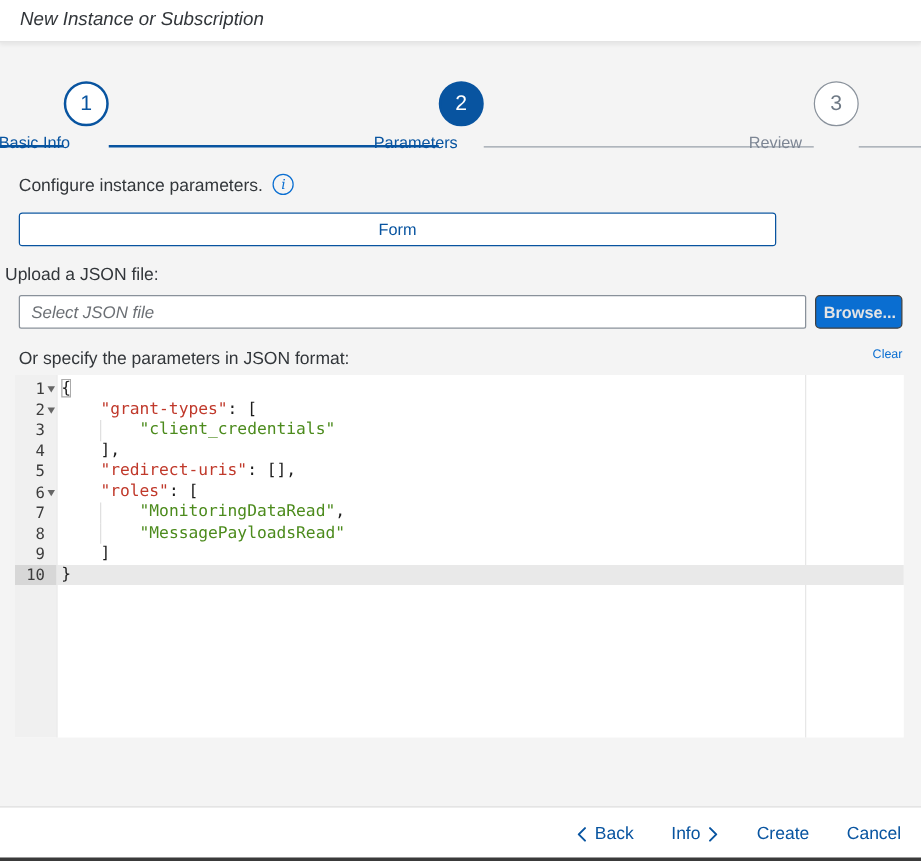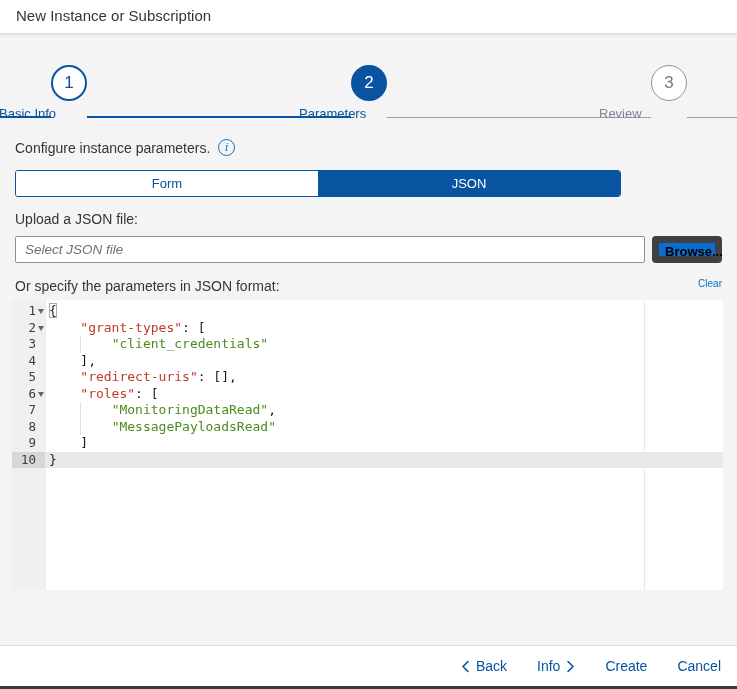--- a/index.html
+++ b/index.html
@@ -1,20 +1,20 @@
 <!DOCTYPE html>
 <html><head>
 <meta charset="utf-8">
 <style>
   html,body{margin:0;padding:0;background:#fff;}
   .app{position:relative;width:737px;height:689px;overflow:hidden;background:#f4f4f4;
        font-family:"Liberation Sans", sans-serif;color:#32363a;}
   
   .titlebar{position:absolute;left:0;top:0;width:737px;height:33px;background:#fff;
-            border-bottom:1px solid #dcdcdc;box-shadow:0 2px 3px rgba(0,0,0,.06);z-index:5;}
+            border-bottom:1px solid #dcdcdc;box-shadow:0 2px 3px rgba(0,0,0,.06);z-index:5;font-style:italic;}
   .titlebar .title{position:absolute;left:16px;top:7px;font-size:15px;color:#32363a;}
   
   .stepper{position:absolute;left:0;top:34px;width:737px;height:96px;}
   .conn{position:absolute;}
   .conn.done{top:82px;height:2px;background:#0854a0;}
   .conn.todo{top:83px;height:1px;background:#98a0a9;}
   .step-circle{position:absolute;top:31px;width:36px;height:36px;border-radius:50%;
                display:flex;align-items:center;justify-content:center;font-size:17px;box-sizing:border-box;cursor:pointer;}
   .step-circle.completed{background:#fff;border:2px solid #0854a0;color:#0854a0;}
   .step-circle.current{background:#0854a0;border:2px solid #0854a0;color:#fff;}
@@ -26,27 +26,27 @@
   .heading-row{position:absolute;left:15px;top:139px;display:flex;align-items:center;gap:8px;font-size:14px;}
   .info-icon{width:15px;height:15px;border:1px solid #0a6ed1;border-radius:50%;color:#0a6ed1;
              display:inline-flex;align-items:center;justify-content:center;
              font-family:"DejaVu Serif", serif;font-style:italic;font-size:11px;line-height:1;cursor:pointer;}
   
   .segmented{position:absolute;left:15px;top:170px;width:606px;height:27px;display:flex;
              border:1px solid #0854a0;border-radius:3px;overflow:hidden;box-sizing:border-box;background:#fff;}
   .seg{flex:1;border:none;background:#fff;color:#0854a0;font-family:inherit;font-size:13px;cursor:pointer;padding:0;}
   .seg.selected{background:#0854a0;color:#fff;}
   
-  .upload-label{position:absolute;left:15px;top:211px;font-size:14px;text-align:right;}
+  .upload-label{position:absolute;left:4px;top:211px;font-size:14px;text-align:right;}
   .file-input{position:absolute;left:15px;top:236px;width:630px;height:27px;box-sizing:border-box;
               border:1px solid #89919a;border-radius:2px;background:#fff;padding:0 9px;
               font-family:inherit;font-size:13.5px;color:#32363a;}
   .file-input::placeholder{color:#6c7075;font-style:italic;opacity:1;}
-  .browse{position:absolute;left:652px;top:236px;width:70px;height:27px;background:#0a6ed1;border:7px solid #404040;
-          border-radius:4px;color:#000000;font-family:inherit;font-size:13px;font-weight:bold;cursor:pointer;}
+  .browse{position:absolute;left:652px;top:236px;width:70px;height:27px;background:#0a6ed1;border:1px solid #404040;
+          border-radius:4px;color:#e5e5e5;font-family:inherit;font-size:13px;font-weight:bold;cursor:pointer;}
   
   .json-label{position:absolute;left:15px;top:278px;font-size:14px;text-align:right;}
   .clear{position:absolute;right:15px;top:278px;font-size:10px;color:#0a6ed1;cursor:pointer;text-decoration:none;}
   
   .editor{position:absolute;left:12px;top:300px;width:711px;height:290px;background:#fff;
           font-family:"DejaVu Sans Mono", monospace;font-size:13px;line-height:16.5px;cursor:text;}
   .gutter-bg{position:absolute;left:0;top:0;bottom:0;width:33px;background:#f0f0f0;border-right:1px solid #ebebeb;}
   .print-margin{position:absolute;left:632px;top:0;bottom:0;width:1px;background:#e7e7e7;}
   .rows{position:absolute;left:0;top:3px;right:0;}
   .ed-row{display:flex;height:16.5px;position:relative;}
@@ -58,21 +58,21 @@
   .code{flex:1;padding-left:4px;white-space:pre;position:relative;color:#1c1c1c;z-index:1;}
   .ed-row.active .gut{background:#d7d7d7;flex-direction:column;}
   .ed-row.active .code{background:#e9e9e9;}
   .tk-key{color:#c0392b;}
   .tk-string{color:#4c8b1d;}
   .tk-match{box-shadow:inset 0 0 0 1px #aaa;}
   .guide{position:absolute;top:0;bottom:0;width:1px;background:#e0e0e0;}
   
   .footer{position:absolute;left:0;top:645px;width:737px;height:41px;background:#fff;border-top:1px solid #dcdcdc;
           box-sizing:content-box;display:flex;align-items:center;justify-content:flex-end;padding-right:14px;box-sizing:border-box;}
-  .fbtn{display:inline-flex;align-items:center;gap:6px;background:none;border:none;color:#0854a0;
+  .fbtn{display:inline-flex;align-items:flex-end;gap:6px;background:none;border:none;color:#0854a0;
         font-family:inherit;font-size:14px;cursor:pointer;margin-left:26px;padding:4px 2px;}
   .bottom-edge{position:absolute;left:0;top:686px;width:737px;height:3px;background:#3a3a3a;}
 </style>
 </head>
 <body>
 
 <div class="app">
 
   <div class="titlebar">
     <span class="title">New Instance or Subscription</span>
@@ -97,21 +97,20 @@
       <div class="step-label upcoming" style="left: 599px;">Review</div>
     </div>
 
   <div class="heading-row">
     <span>Configure instance parameters.</span>
     <span class="info-icon">i</span>
   </div>
 
   <div class="segmented">
     <button class="seg">Form</button>
-    <button class="seg selected">JSON</button>
   </div>
 
   <div class="upload-label">Upload a JSON file:</div>
   <input class="file-input" type="text" placeholder="Select JSON file" style="">
   <button class="browse">Browse...</button>
 
   <div class="json-label">Or specify the parameters in JSON format:</div>
   <a class="clear">Clear</a>
 
   <div class="editor">

